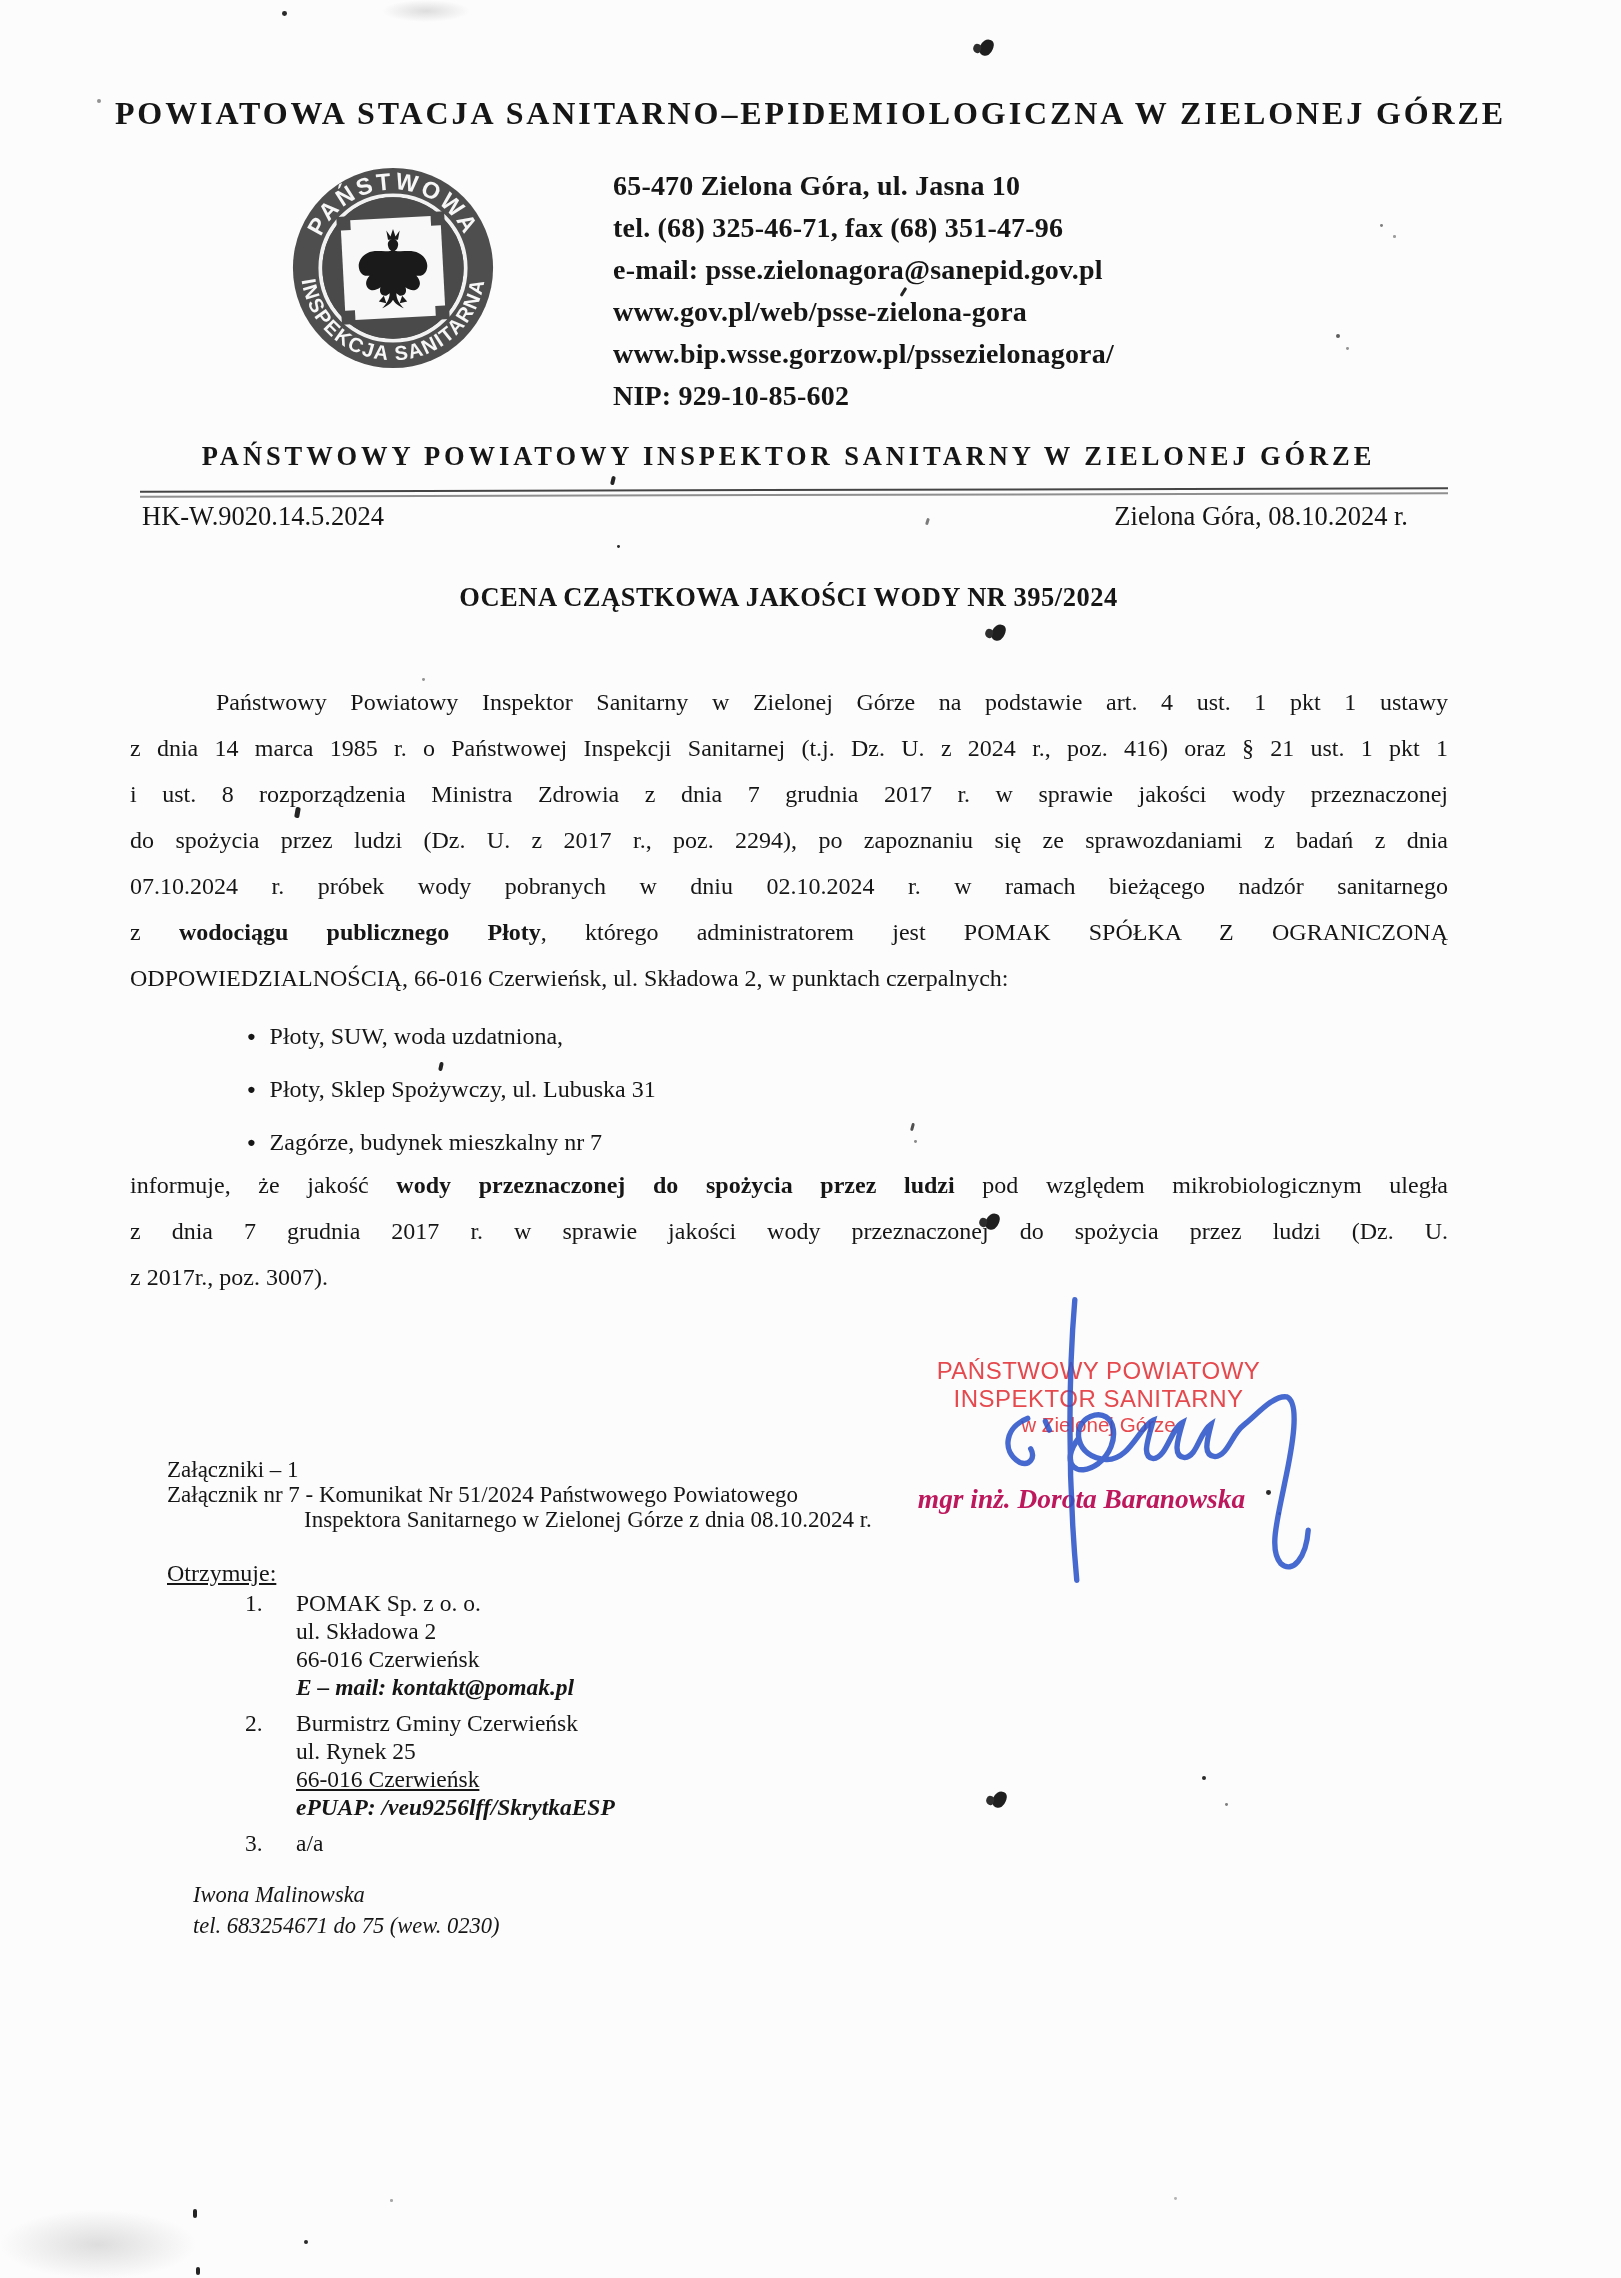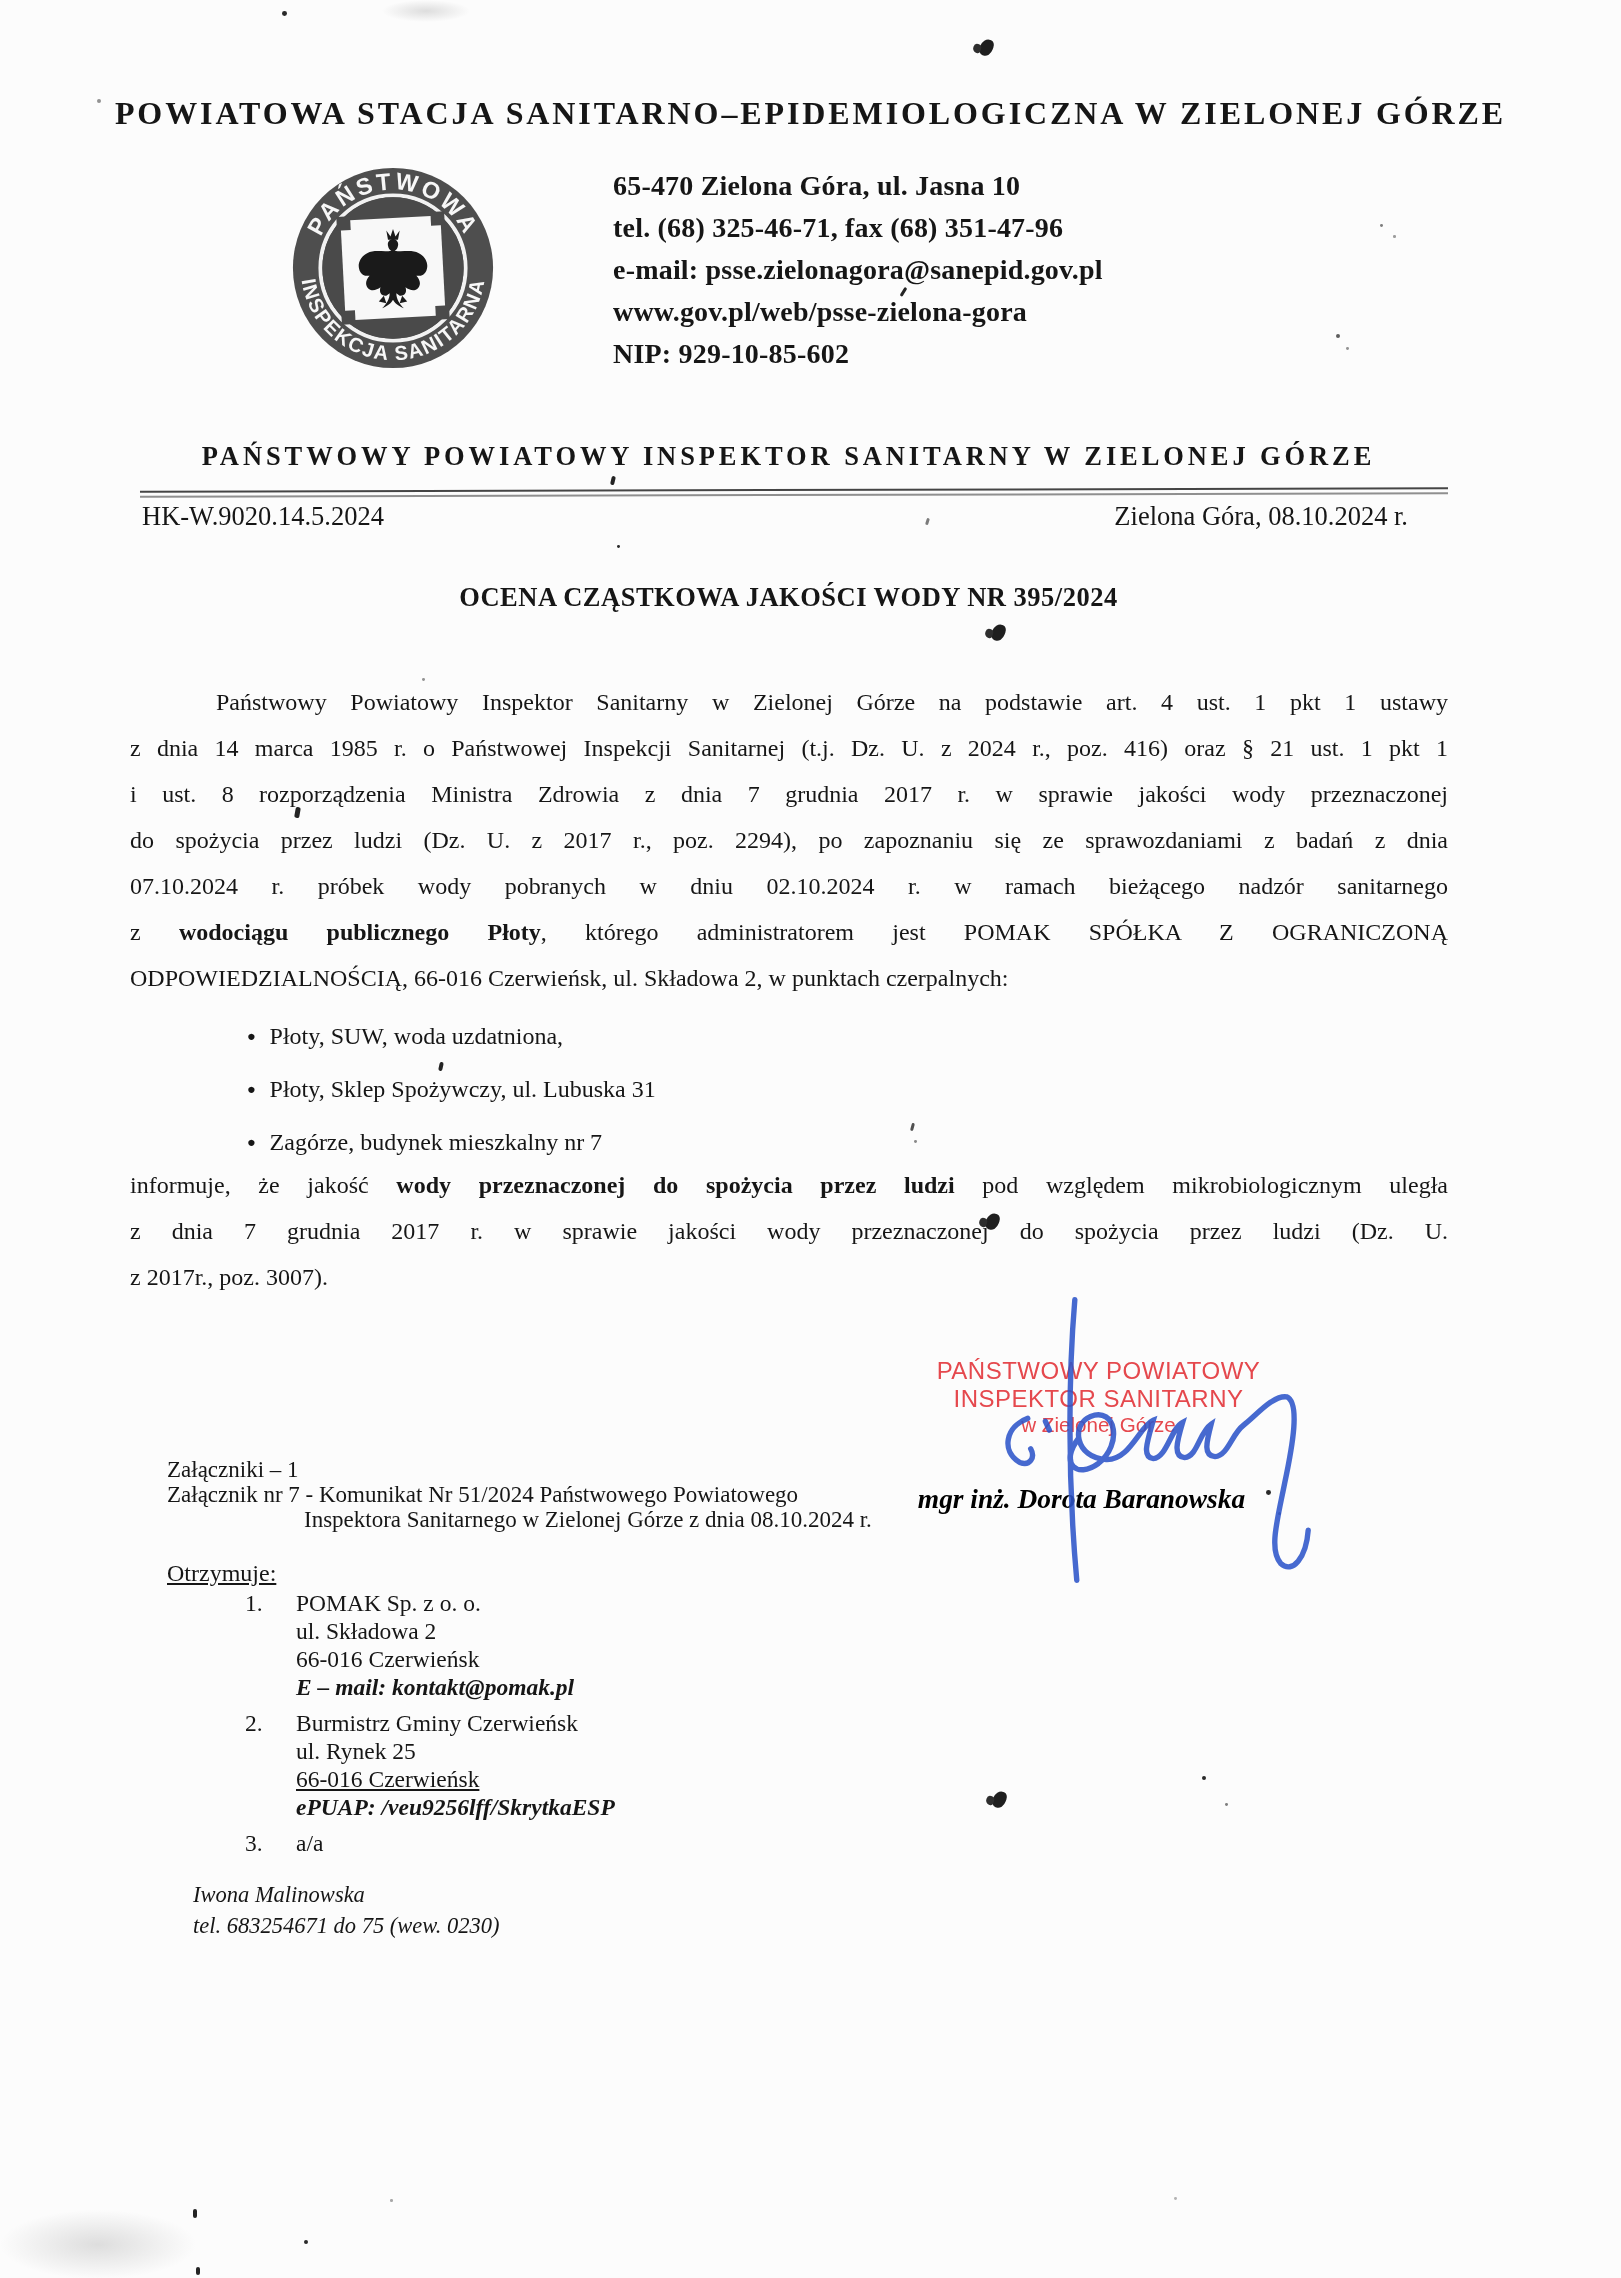--- a/index.html
+++ b/index.html
@@ -36,21 +36,21 @@
   .bullets{position:absolute;left:247px;top:1010px;font-size:24px;}
   .brow{height:53px;display:flex;align-items:center;}
   .bdot{font-size:14.7px;margin-right:13.7px;}
 
   .stamp{position:absolute;left:927px;top:1358px;width:343px;text-align:center;
          font-family:"Liberation Sans",sans-serif;color:#e5484d;z-index:2;}
   .stamp .s1{font-size:24px;line-height:26.5px;letter-spacing:0.5px;}
   .stamp .s2{font-size:24px;line-height:28px;letter-spacing:0.5px;}
   .stamp .s3{font-size:20.6px;line-height:24.5px;}
   .signer{position:absolute;left:910px;top:1484px;width:343px;text-align:center;
-          font-style:italic;font-weight:600;font-size:27.4px;color:#000000;z-index:2;}
+          font-style:italic;font-weight:600;font-size:27.4px;color:#be185d;z-index:2;}
   .signature{position:absolute;left:961px;top:1286px;z-index:5;}
 
   .attachments{position:absolute;left:167px;top:1457px;font-size:23px;line-height:25px;}
   .att-cont{margin-left:137px;}
 
   .otrzymuje{position:absolute;left:167px;top:1560px;font-size:24px;text-decoration:underline;}
 
   .recipients{position:absolute;left:245px;top:1589px;font-size:23.5px;}
   .ritem{position:relative;margin-bottom:7.8px;}
   .rnum{position:absolute;left:0;top:0;line-height:28px;}
@@ -104,20 +104,21 @@
         <textPath href="#arcB" startOffset="50%" text-anchor="middle">INSPEKCJA SANITARNA</textPath>
       </text>
     </svg>
   </div>
 
   <div class="contact">
     <div>65-470 Zielona Góra, ul. Jasna 10</div>
     <div>tel. (68) 325-46-71,  fax (68) 351-47-96</div>
     <div>e-mail: psse.zielonagora@sanepid.gov.pl</div>
     <div>www.gov.pl/web/psse-zielona-gora</div>
+    <div>www.bip.wsse.gorzow.pl/pssezielonagora/</div>
     <div>NIP: 929-10-85-602</div>
   </div>
 
   <div class="insp-heading">PAŃSTWOWY POWIATOWY INSPEKTOR SANITARNY W ZIELONEJ GÓRZE</div>
 
   <div class="rule"></div>
 
   <div class="refrow">
     <span>HK-W.9020.14.5.2024</span>
     <span>Zielona Góra, 08.10.2024 r.</span>

